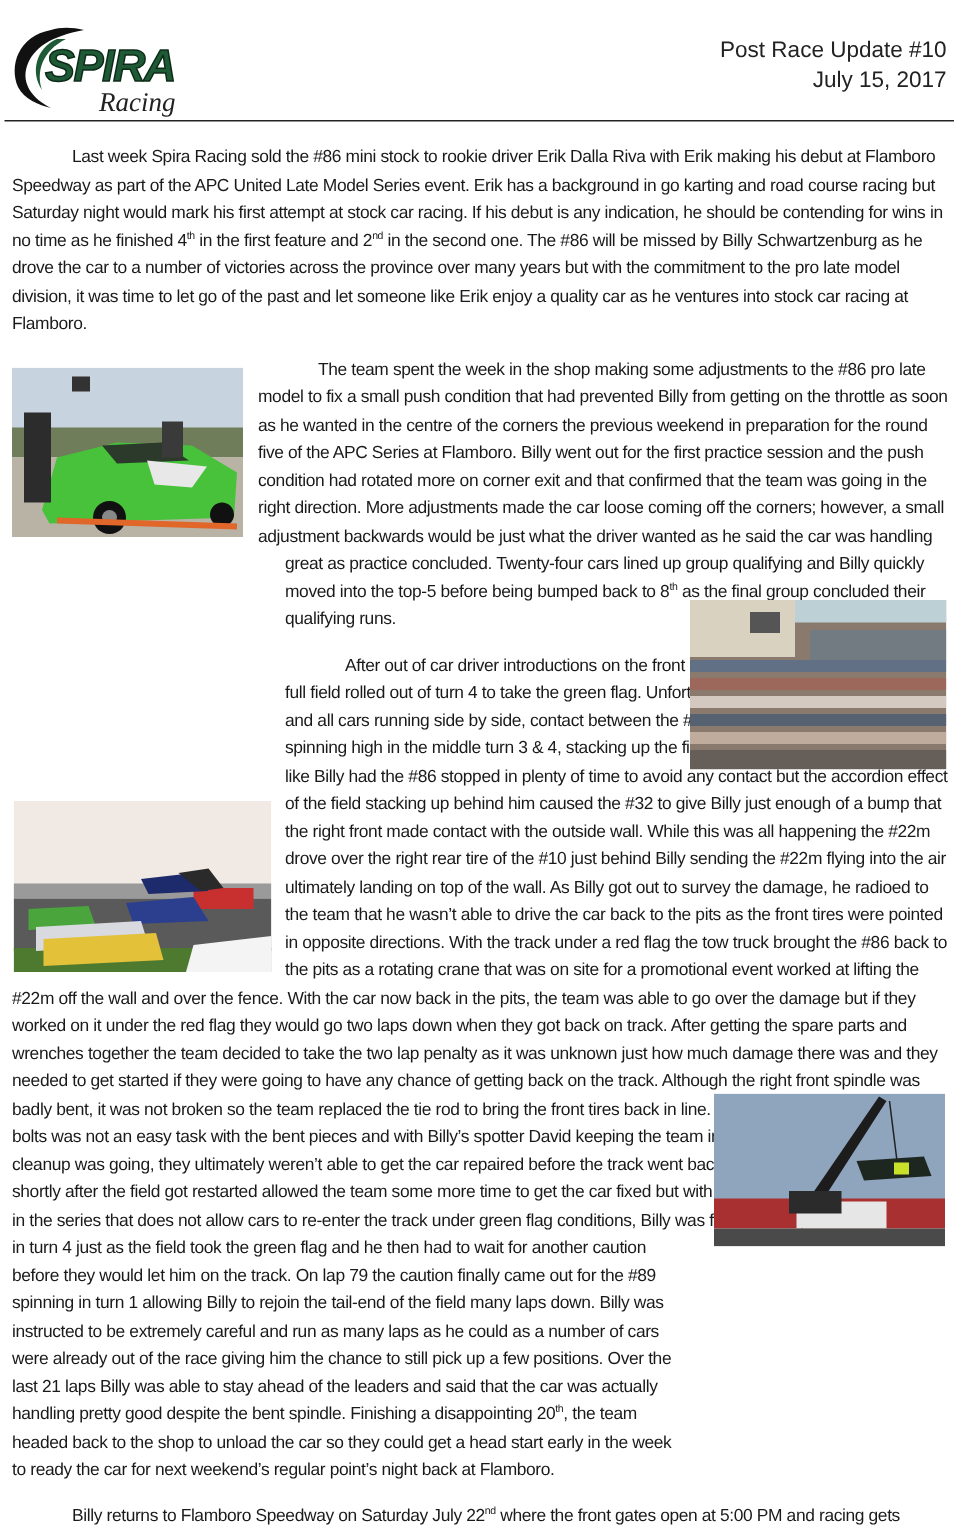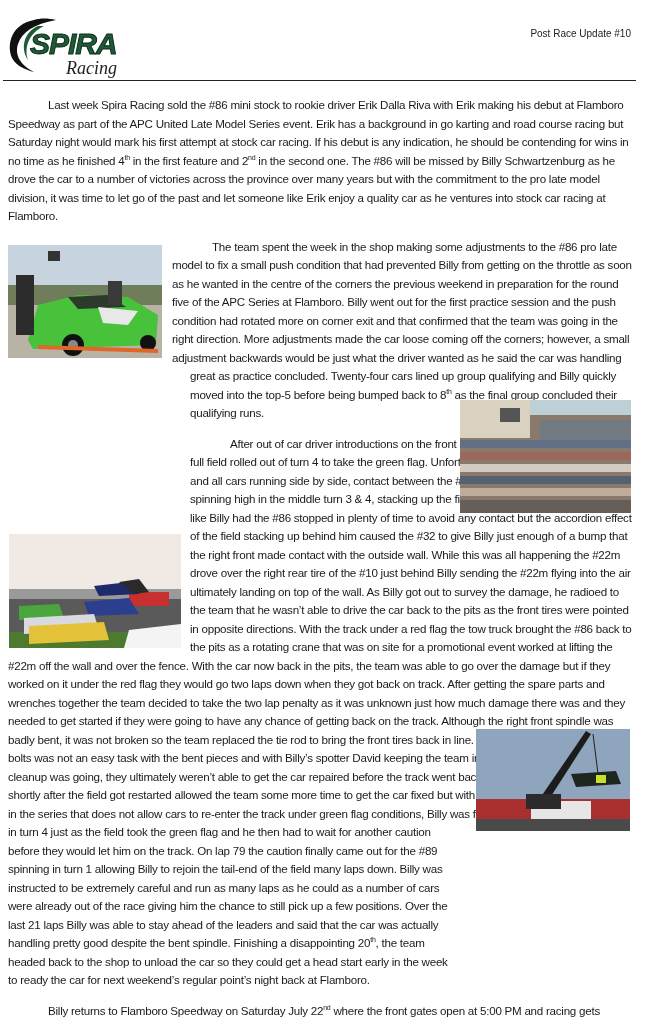--- a/index.html
+++ b/index.html
@@ -1,20 +1,20 @@
 <!DOCTYPE html>
 <html><head>
 <meta charset="utf-8">
 <style>
   html, body { margin: 0; padding: 0; background: #ffffff; }
   body { width: 648px; height: 1023px; position: relative; overflow: hidden;
          font-family: "Liberation Sans", sans-serif; color: #1a1a1a; }
   .logo { position: absolute; left: 4px; top: 14px; width: 162px; height: 64px; text-decoration: underline; }
   .header-title { position: absolute; right: 17px; top: 24px; text-align: right;
-                  font-size: 10px; line-height: 20px; color: #222; }
+                  font-size: 15px; line-height: 20px; color: #222; }
   .rule { position: absolute; left: 3px; top: 80px; width: 633px; height: 0;
           border-top: 1.3px solid #222; }
   .body-text { position: absolute; left: 8px; top: 96px; width: 624px;
                font-size: 11.6px; line-height: 18.5px; letter-spacing: -0.25px; }
   .body-text p { margin: 0 0 12px 0; text-indent: 40px; text-align: left; }
   sup { font-size: 7px; line-height: 0; vertical-align: super; }
 </style>
 </head>
 <body>
 
@@ -22,20 +22,21 @@
   <svg width="162" height="64" viewBox="0 0 162 64">
     <path d="M30 6 C 8 10, 2 30, 8 44 C 12 52, 22 56, 30 58 C 18 52, 10 42, 14 30 C 18 18, 30 10, 52 6 C 44 4, 36 4, 30 6 Z" fill="#111"></path>
     <path d="M34 12 C 20 18, 16 34, 24 46 C 20 34, 24 20, 40 12 Z" fill="#1f5a36"></path>
     <text x="26" y="40" font-family="Liberation Sans, sans-serif" font-weight="bold" font-style="italic" font-size="30" fill="#1f5a36" stroke="#0d2a18" stroke-width="1" letter-spacing="-1">SPIRA</text>
     <text x="62" y="60" font-family="Liberation Serif, serif" font-style="italic" font-size="18" fill="#222">Racing</text>
   </svg>
 </div>
 
 <div class="header-title">
   <div>Post Race Update #10</div>
+  <div>July 15, 2017</div>
 </div>
 <div class="rule"></div>
 
 <div class="body-text">
     <div style="float: left; clear: left; width: 0px; height: 149px;"></div>
     <div style="float: left; clear: left; width: 164px; height: 117px; shape-outside: none;"></div>
     <div style="float: left; clear: left; width: 0px; height: 172px;"></div>
     <div style="float: left; clear: left; width: 182px; height: 118px; shape-outside: none;"></div>
     <div style="float: right; clear: right; width: 0px; height: 304px;"></div>
     <div style="float: right; clear: right; width: 181px; height: 117px; shape-outside: none;"></div>

